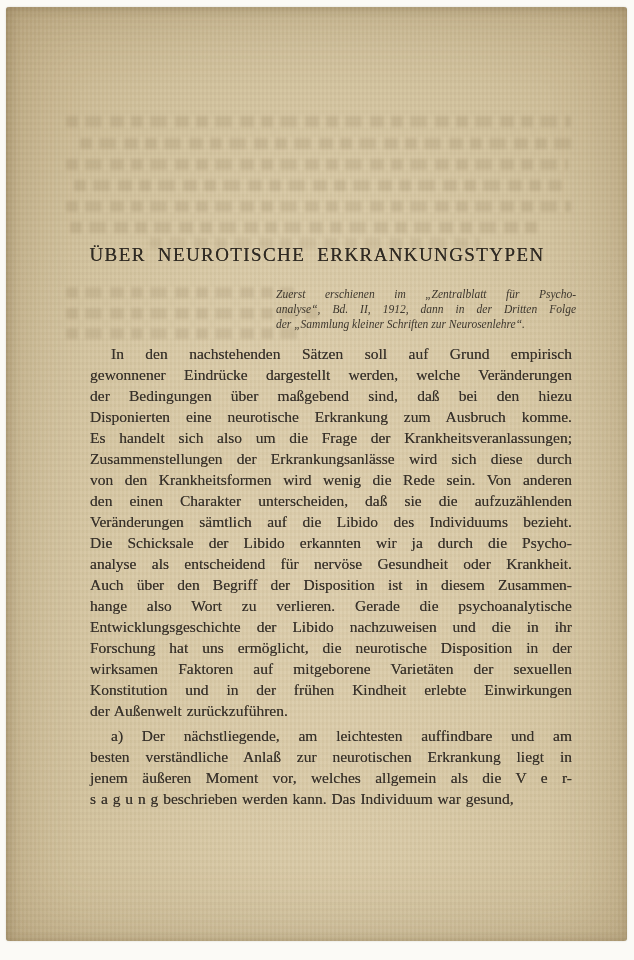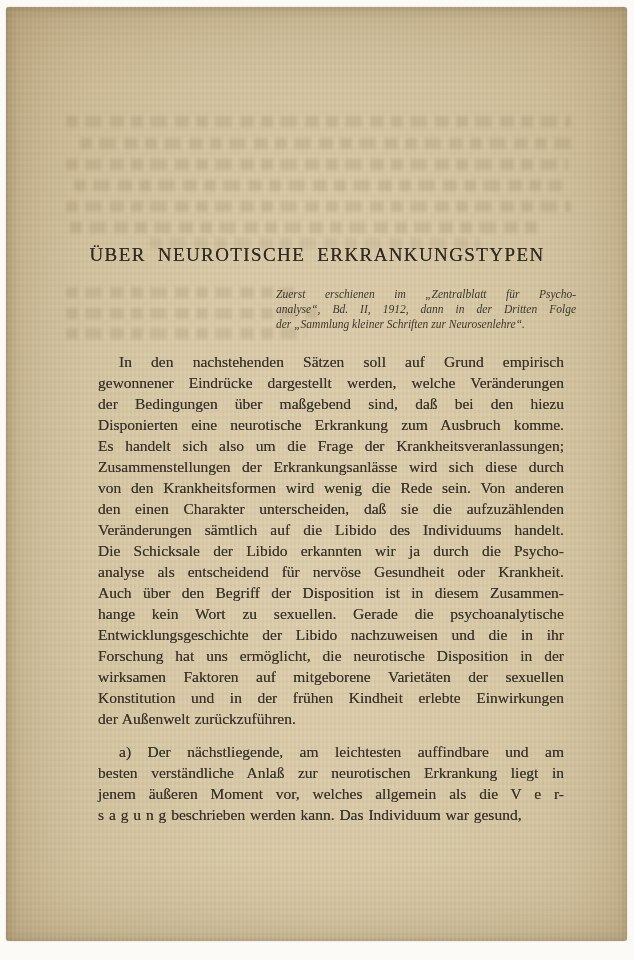--- a/index.html
+++ b/index.html
@@ -71,21 +71,21 @@
   .body-text{
     position:absolute;
     top:339px; left:86px;
     width:490px;
     font-size:15.5px;
     line-height:21px;
     color:#37312a;
     text-shadow:0 0 .4px rgba(55,49,42,.7);
     word-spacing:1px;
   }
-  .paragraph{ margin:12px; }
+  .paragraph{ margin:4px; }
   .tline{
     text-align:justify;
     text-align-last:justify;
     white-space:normal;
   }
   .tline-last{ text-align-last:left; }
   .tline-indent{ text-indent:21px; }
 </style>
 </head>
 <body>
@@ -115,25 +115,25 @@
   <div class="body-text">
     <div class="paragraph">
         <div class="tline tline-indent">In den nachstehenden Sätzen soll auf Grund empirisch</div>
         <div class="tline">gewonnener Eindrücke dargestellt werden, welche Veränderungen</div>
         <div class="tline">der Bedingungen über maßgebend sind, daß bei den hiezu</div>
         <div class="tline">Disponierten eine neurotische Erkrankung zum Ausbruch komme.</div>
         <div class="tline">Es handelt sich also um die Frage der Krankheitsveranlassungen;</div>
         <div class="tline">Zusammenstellungen der Erkrankungsanlässe wird sich diese durch</div>
         <div class="tline">von den Krankheitsformen wird wenig die Rede sein. Von anderen</div>
         <div class="tline">den einen Charakter unterscheiden, daß sie die aufzuzählenden</div>
-        <div class="tline">Veränderungen sämtlich auf die Libido des Individuums handelt.</div>
+        <div class="tline">Veränderungen sämtlich auf die Libido des Individuums bezieht.</div>
         <div class="tline">Die Schicksale der Libido erkannten wir ja durch die Psycho-</div>
         <div class="tline">analyse als entscheidend für nervöse Gesundheit oder Krankheit.</div>
         <div class="tline">Auch über den Begriff der Disposition ist in diesem Zusammen-</div>
-        <div class="tline">hange kein Wort zu sexuellen. Gerade die psychoanalytische</div>
+        <div class="tline">hange also Wort zu verlieren. Gerade die psychoanalytische</div>
         <div class="tline">Entwicklungsgeschichte der Libido nachzuweisen und die in ihr</div>
         <div class="tline">Forschung hat uns ermöglicht, die neurotische Disposition in der</div>
         <div class="tline">wirksamen Faktoren auf mitgeborene Varietäten der sexuellen</div>
         <div class="tline">Konstitution und in der frühen Kindheit erlebte Einwirkungen</div>
         <div class="tline tline-last">der Außenwelt zurückzuführen.</div>
       </div>
     <div class="paragraph">
         <div class="tline tline-indent">a) Der nächstliegende, am leichtesten auffindbare und am</div>
         <div class="tline">besten verständliche Anlaß zur neurotischen Erkrankung liegt in</div>
         <div class="tline">jenem äußeren Moment vor, welches allgemein als die V e r-</div>

